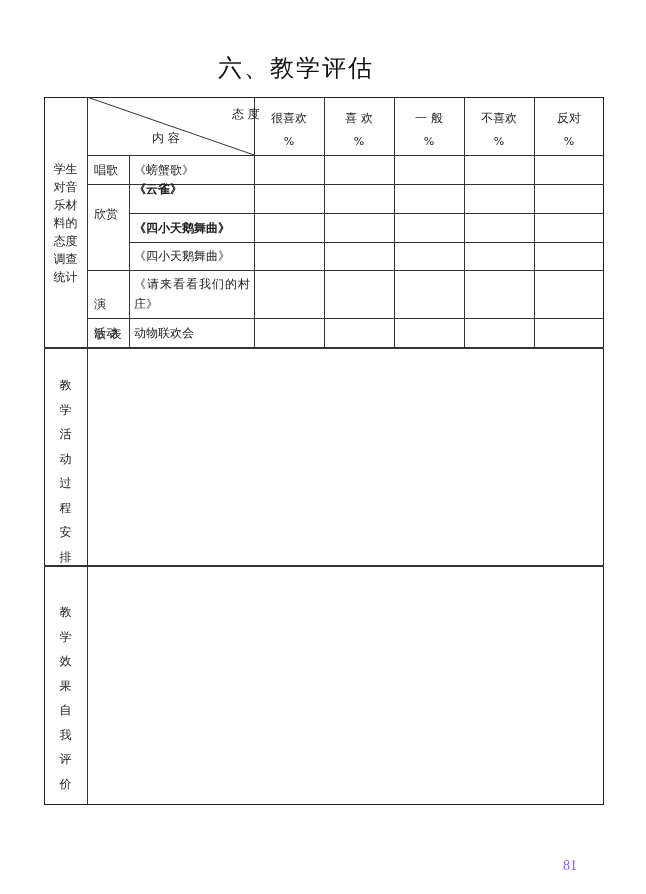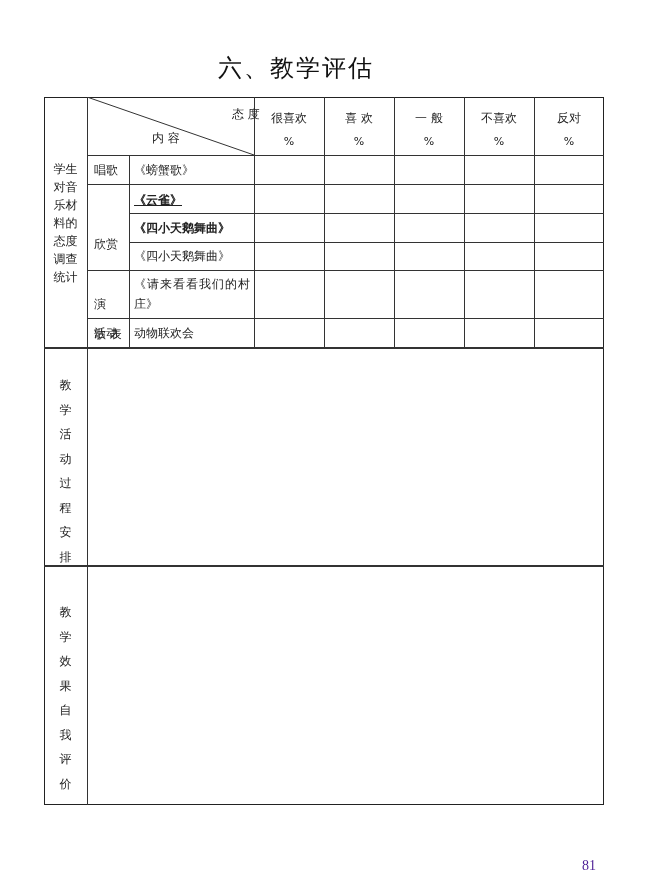--- a/index.html
+++ b/index.html
@@ -21,23 +21,22 @@
     .cell-text {
       position: absolute; font-size: 12px; color: #222; line-height: 1;
       font-family: "DejaVu Sans", "Liberation Sans", sans-serif;
     }
     .vert-label {
       position: absolute; left: 44px; width: 43px; text-align: center;
       font-size: 12px; font-family: "DejaVu Sans", "Liberation Sans", sans-serif; color: #222;
     }
     .vert-label span { display: block; }
     .page-num {
-      position: absolute; left: 563px; top: 858px; font-size: 14px; color: #4c1d95;
+      position: absolute; left: 563px; top: 858px; font-size: 14px; color: #8b5cf6;
       font-family: "Liberation Serif", serif;
-      margin-left: 19px;
     }
     .hdr { position: absolute; top: 110px; width: 70px; text-align: center; font-size: 12px;
       font-family: "DejaVu Sans", "Liberation Sans", sans-serif; color: #222; }
     .hdr .pct { display:block; margin-top: 8px; font-size: 11px; }
     .input-cell { position: absolute; }
   </style>
 </head>
 <body>
 
 <div class="title">六、教学评估</div>
@@ -92,29 +91,29 @@
   <span>学生</span>
   <span>对音</span>
   <span>乐材</span>
   <span>料的</span>
   <span>态度</span>
   <span>调查</span>
   <span>统计</span>
 </div>
 
 <div class="cell-text" style="left:94px;top:164px;">唱歌</div>
-<div class="cell-text" style="left:94px;top:238px;">欣赏</div>
+<div class="cell-text" style="left:94px;top:208px;">欣赏</div>
 <div class="cell-text" style="left:94px;top:296px;margin-top:32px;">
   <span>歌 表</span>
 </div>
 <div class="cell-text" style="left:94px;top:298px;">演</div>
 <div class="cell-text" style="left:94px;top:327px;">活动</div>
 
 <div class="cell-text" style="left:134px;top:164px;">《螃蟹歌》</div>
-<div class="cell-text" style="left:134px;top:194px;font-weight:bold;text-decoration:underline;">《云雀》</div>
+<div class="cell-text" style="left:134px;top:183px;font-weight:bold;">《云雀》</div>
 <div class="cell-text" style="left:134px;top:222px;font-weight:bold;">《四小天鹅舞曲》</div>
 <div class="cell-text" style="left:134px;top:250px;">《四小天鹅舞曲》</div>
 <div class="cell-text" style="left:134px;top:278px;letter-spacing:1px;">《请来看看我们的村</div>
 <div class="cell-text" style="left:134px;top:298px;">庄》</div>
 <div class="cell-text" style="left:134px;top:327px;">动物联欢会</div>
 
 <div class="vert-label" style="top:373px;line-height:24.5px;">
   <span>教</span>
   <span>学</span>
   <span>活</span>

